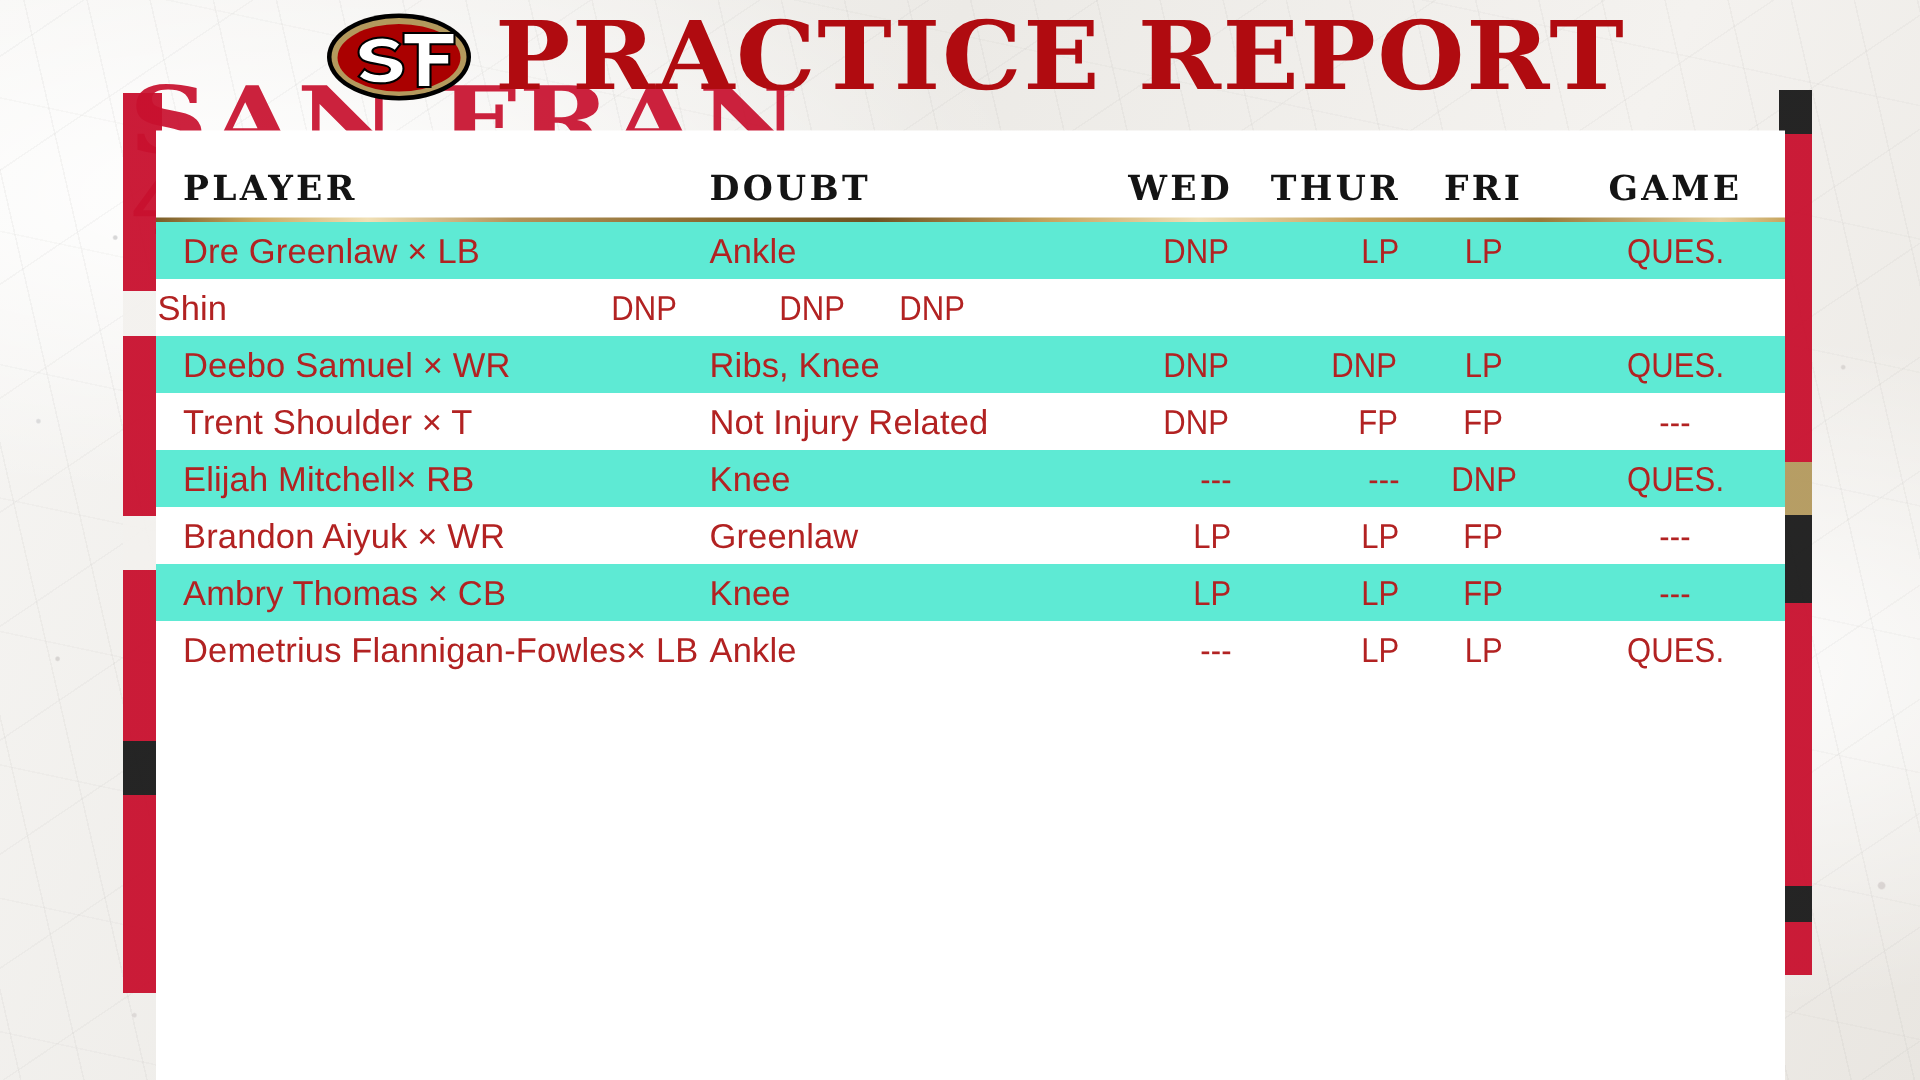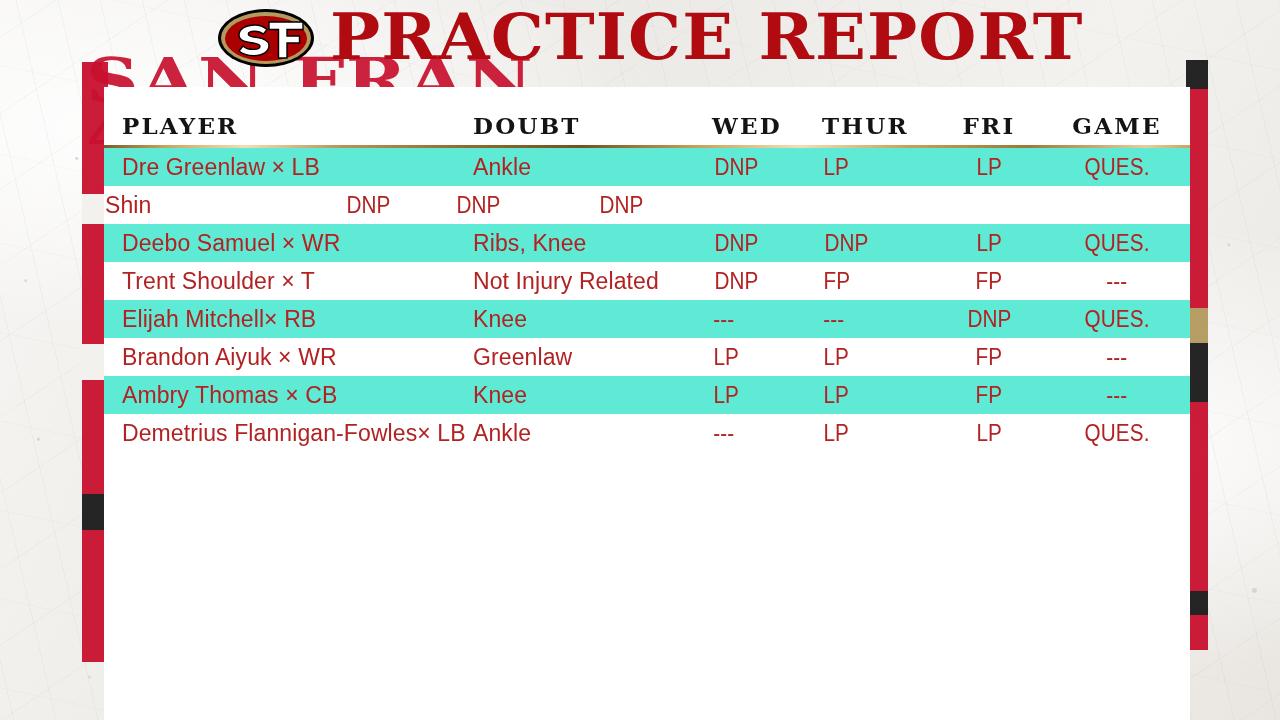--- a/index.html
+++ b/index.html
@@ -109,22 +109,22 @@
 
   
   .tbl { position:absolute; left:0; top:0; width:1086px; }
 
   .row { display:flex; align-items:center; height:38px; width:1086px; }
   .row.head { height:58px; align-items:flex-end; padding-bottom:6px; }
   .row.alt { background:#5eead4; }
 
   .c-player { width:368px; padding-left:18px; }
   .c-injury { width:240px; padding-left:1px; }
-  .c-wed    { width:110px; text-align:left; }
-  .c-thur   { width:112px; text-align:left; }
+  .c-wed    { width:110px; text-align:right; }
+  .c-thur   { width:112px; text-align:right; }
   .c-fri    { width:110px; text-align:center; }
   .c-game   { width:146px; text-align:center; }
 
   .head .c-player,
   .head .c-injury,
   .head .c-wed,
   .head .c-thur,
   .head .c-fri,
   .head .c-game {
     font-family:"DejaVu Serif", serif;

